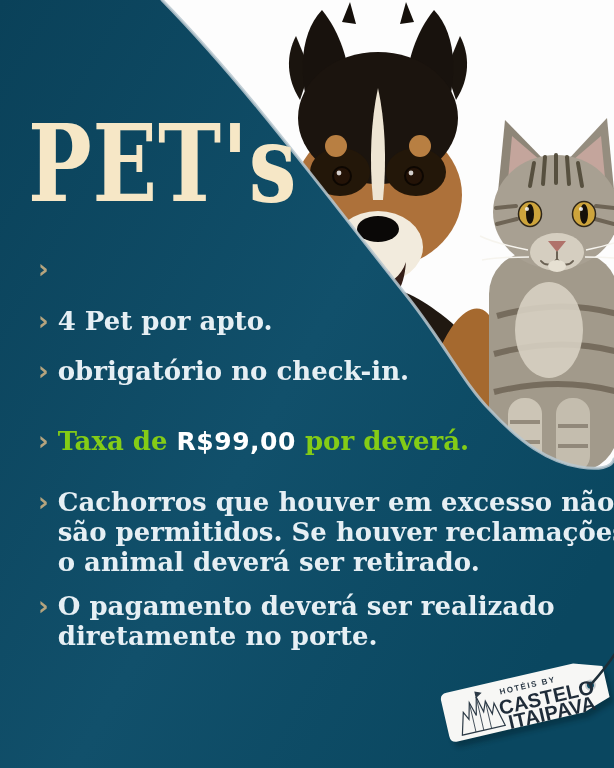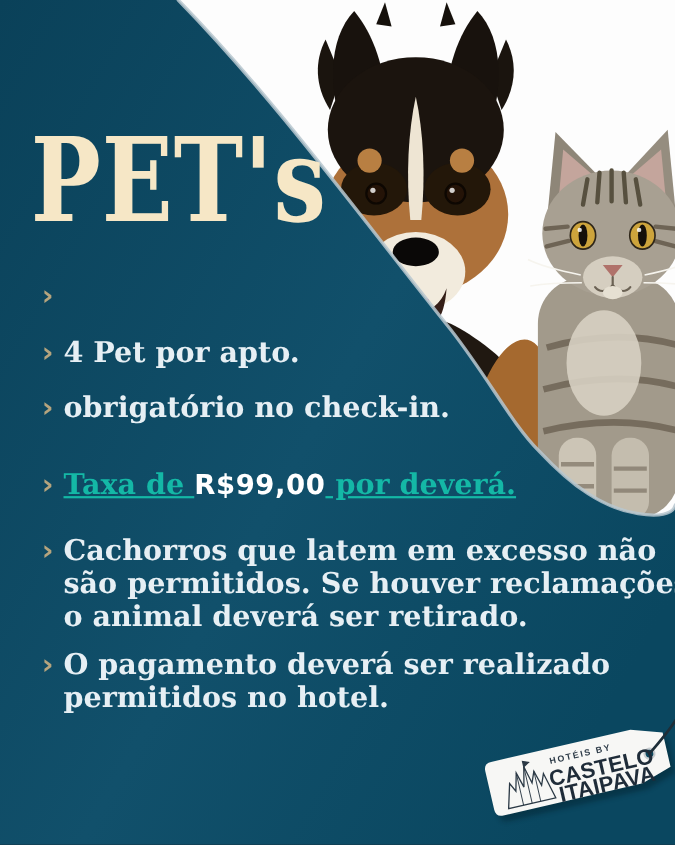--- a/index.html
+++ b/index.html
@@ -35,21 +35,21 @@
     display:block;
     font:600 26px/30px "DejaVu Serif",serif;
     color:#e6eff4;
     white-space:nowrap;
   }
   .rule .lines .note{
     display:block;
     font:600 19px/24px "DejaVu Serif",serif;
     color:#d9e6ed;
   }
-  .rule .seg{font:600 26px/30px "DejaVu Serif",serif;color:#14b8a6;text-decoration:underline;}
+  .rule .seg{font:600 26px/30px "DejaVu Serif",serif;color:#84cc16;}
   .rule .price{
     font:700 25px/30px "DejaVu Sans",sans-serif;
     color:#ffffff;letter-spacing:.5px;text-align:right;
   }
   .mb1{margin-bottom:22px;}
   .mb2{margin-bottom:20px;}
   .mb3{margin-bottom:40px;}
   .mb4{margin-bottom:30px;}
   .mb5{margin-bottom:14px;}
   .tag-small{
@@ -194,28 +194,28 @@
       <span class="lines">
         <span class="ln">
           <span class="seg">Taxa de </span><span class="price">R$99,00</span><span class="seg"> por deverá.</span>
         </span>
       </span>
     </li>
 
     <li class="rule mb5">
       <span class="bullet">›</span>
       <span class="lines">
-        <span class="ln">Cachorros que latem em excesso não</span>
+        <span class="ln">Cachorros que houver em excesso não</span>
         <span class="ln">são permitidos. Se houver reclamações,</span>
         <span class="ln">o animal deverá ser retirado.</span>
       </span>
     </li>
 
     <li class="rule">
       <span class="bullet">›</span>
       <span class="lines">
         <span class="ln">O pagamento deverá ser realizado</span>
-        <span class="ln">permitidos no hotel.</span>
+        <span class="ln">diretamente no porte.</span>
       </span>
     </li>
 
   </ul>
 </div>
 
 </body></html>

